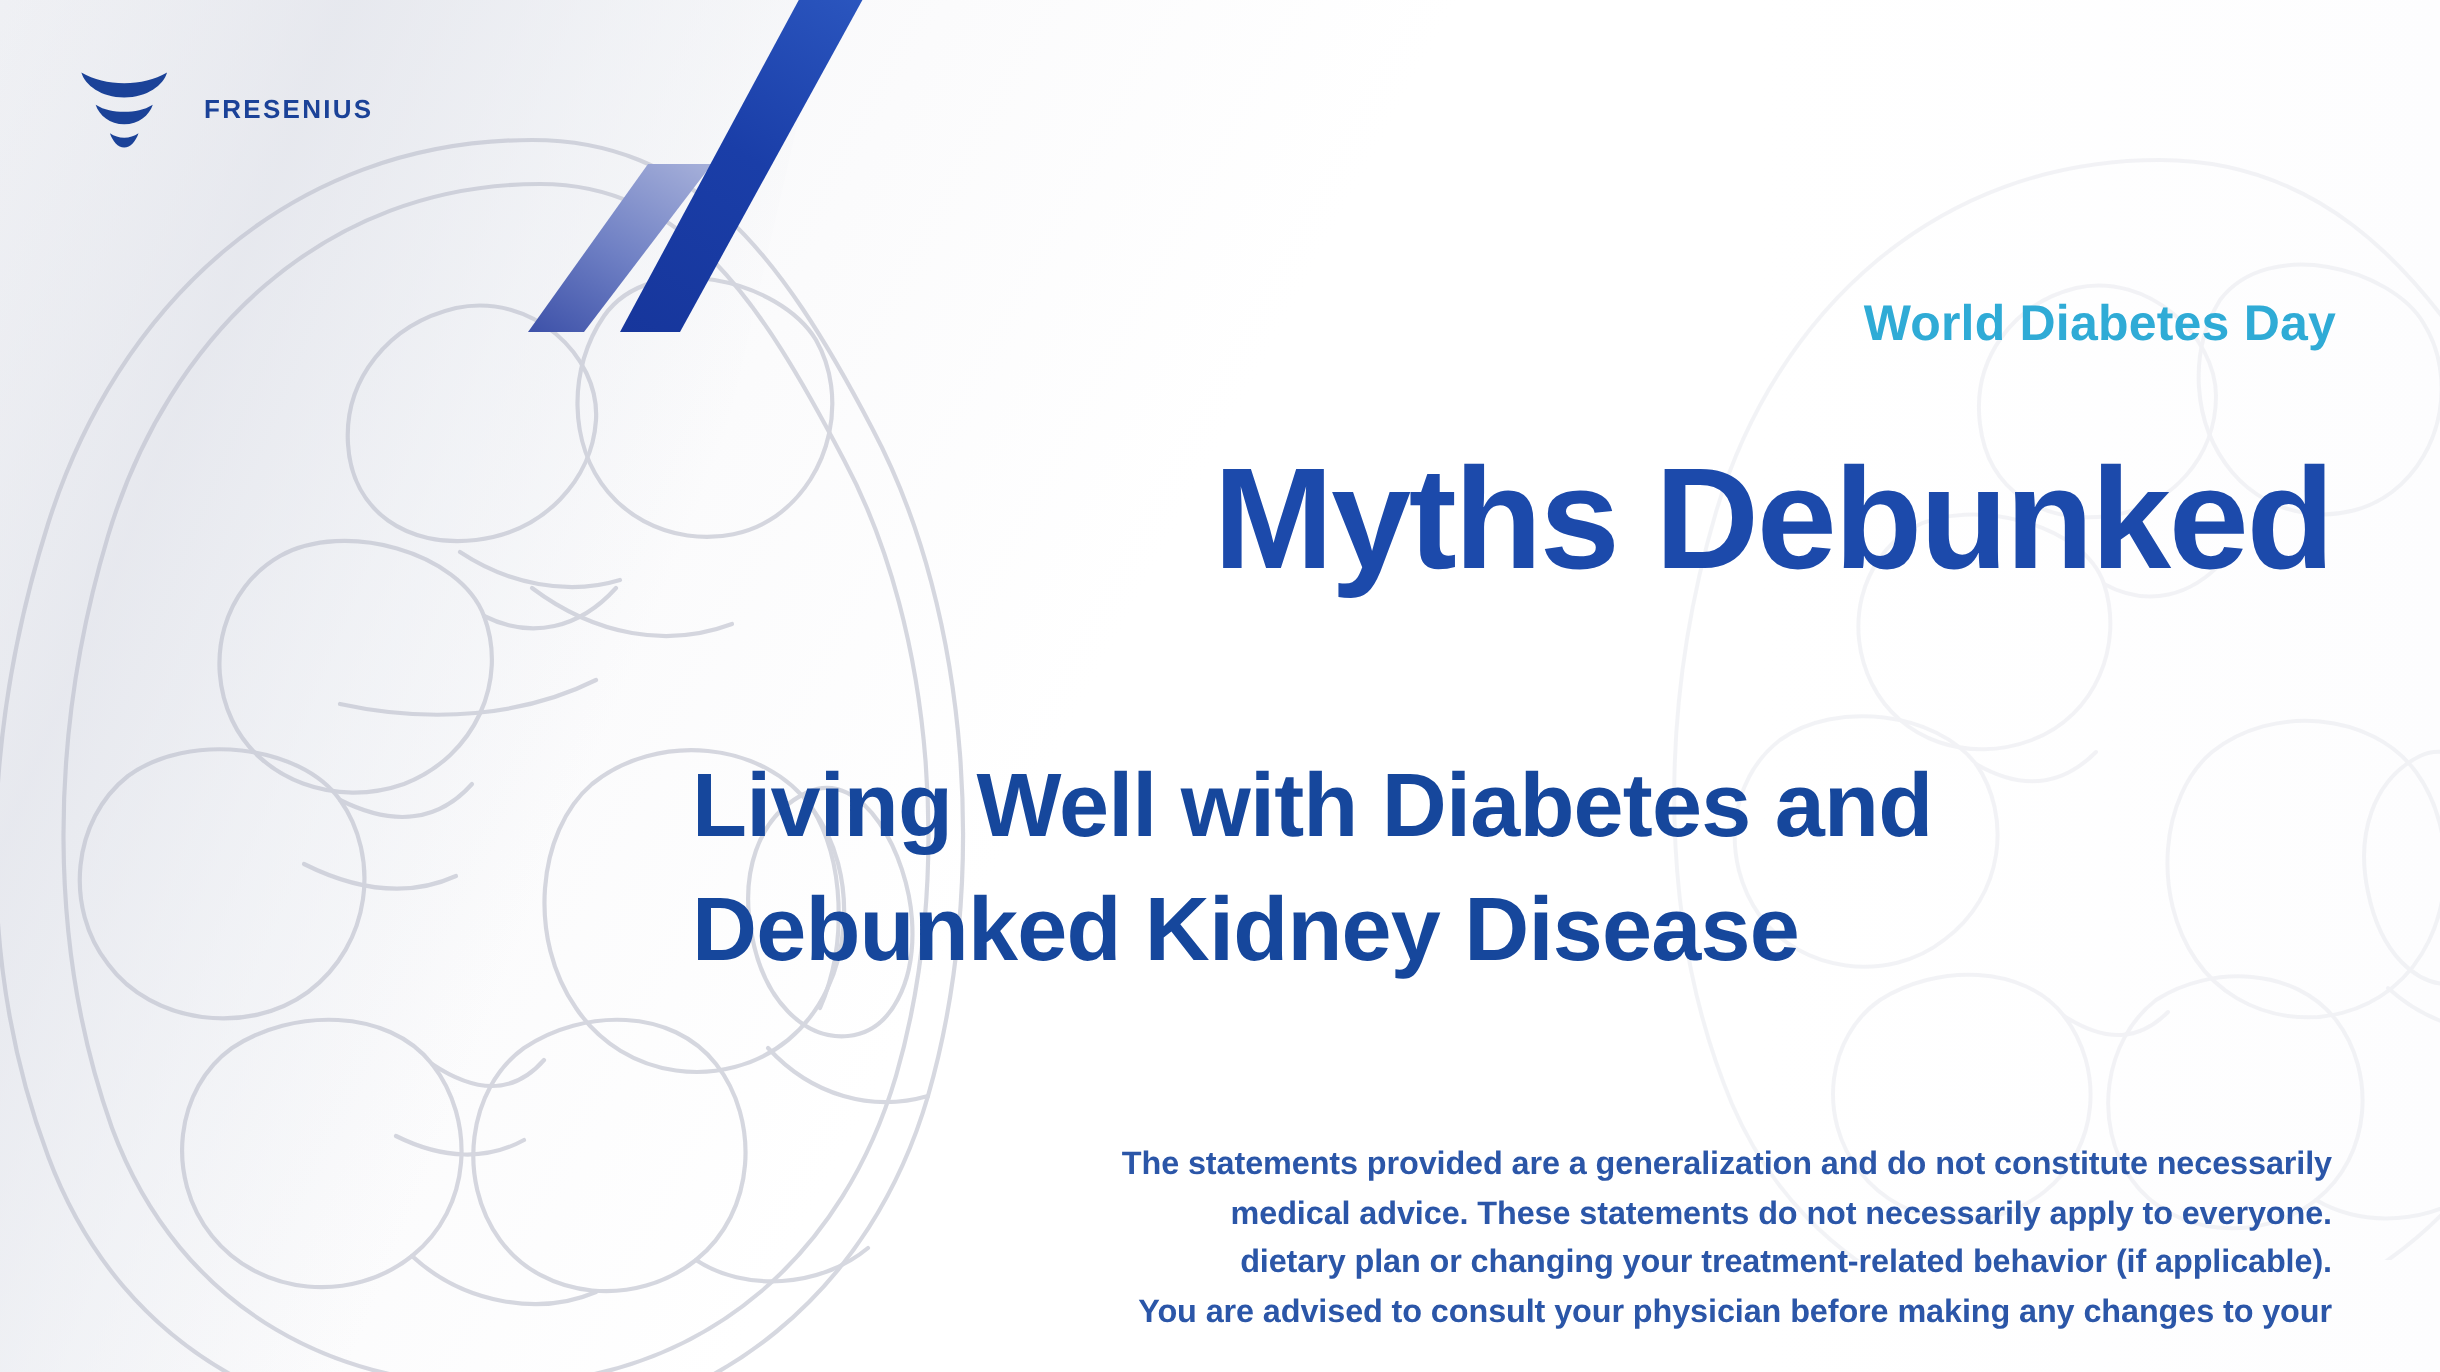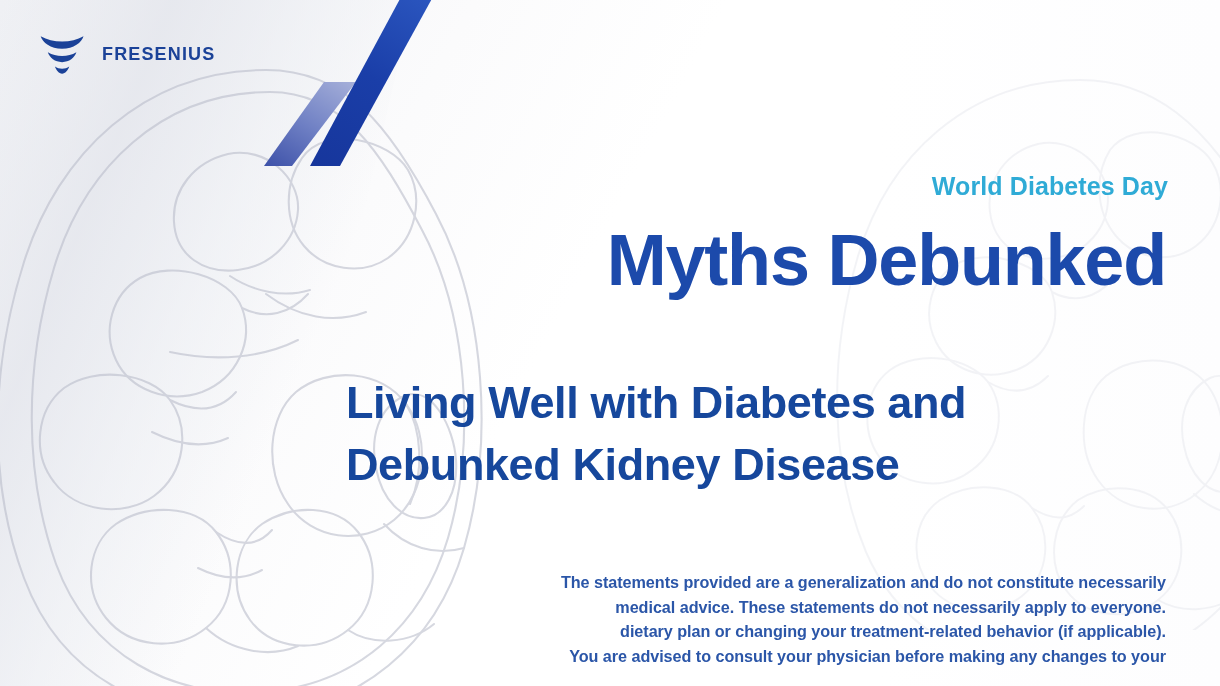--- a/index.html
+++ b/index.html
@@ -78,39 +78,38 @@
     position: absolute;
     left: 38px;
     top: 30px;
     display: flex;
     align-items: center;
     gap: 14px;
   }
   .logo-mark { width: 50px; height: 50px; display: block; }
   .logo-text {
     color: #1b4298;
-    font-size: 18px;
+    font-size: 13px;
     font-weight: 700;
     letter-spacing: 1.15px;
     line-height: 1.32;
     white-space: nowrap;
   }
 
   
   .eyebrow {
     position: absolute;
     right: 52px;
     top: 148px;
     color: #2fabd6;
     font-size: 25px;
     font-weight: 700;
     letter-spacing: 0.1px;
     text-align: right;
     white-space: nowrap;
-    margin-top: 24px;
   }
 
   .headline {
     position: absolute;
     right: 54px;
     top: 224px;
     color: #1c4aab;
     font-size: 72px;
     font-weight: 700;
     letter-spacing: -1.2px;

